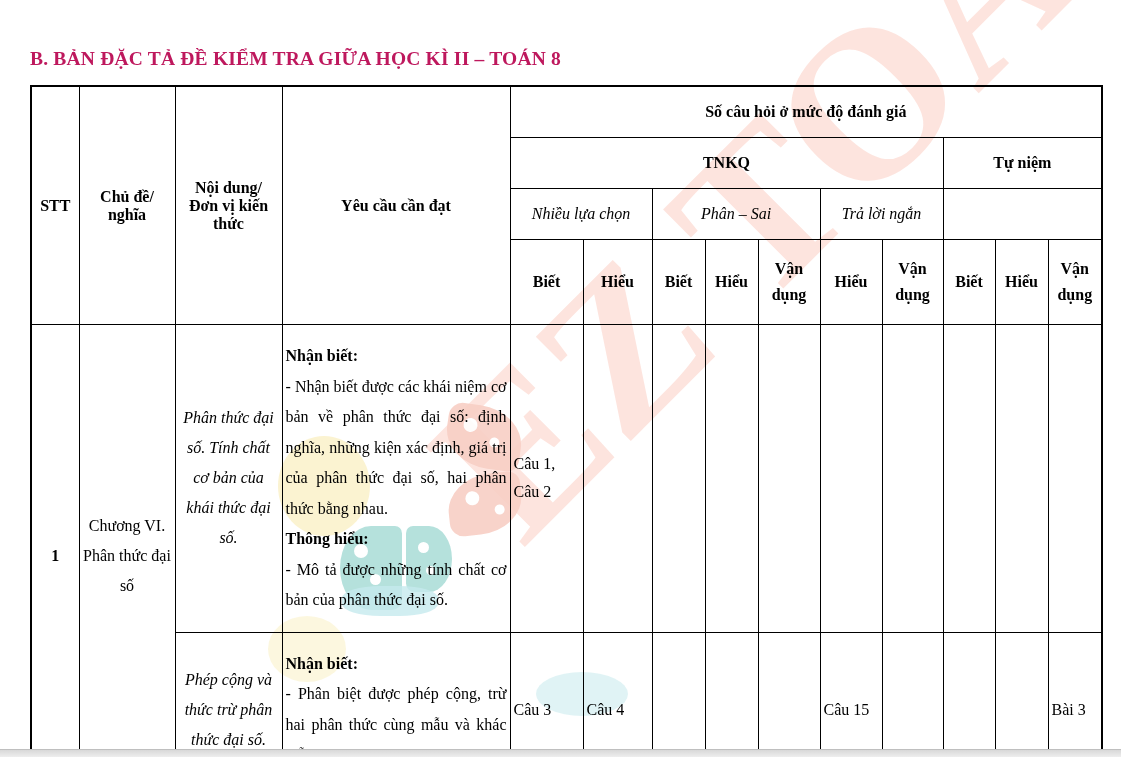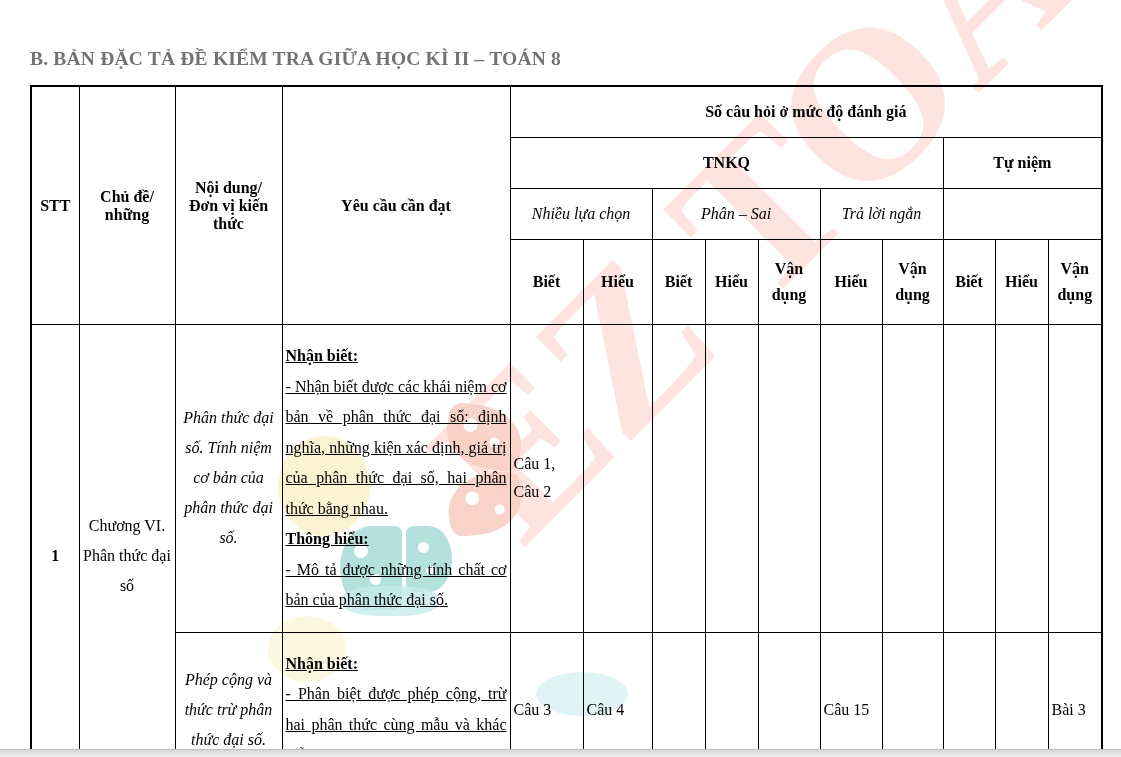--- a/index.html
+++ b/index.html
@@ -39,21 +39,21 @@
   .wm-teal2{left:406px;top:526px;width:46px;height:66px;background:#A9DCD7;border-radius:10px 70% 70% 12px;opacity:.85;}
   .wm-teal2:before{left:12px;top:16px;width:11px;height:11px;}
   .wm-teal2:after{left:20px;top:40px;width:9px;height:9px;}
   .wm-cyan{left:342px;top:586px;width:96px;height:30px;background:#C6EAED;border-radius:40%;opacity:.8;}
   .wm-yellow2{left:268px;top:616px;width:78px;height:66px;background:#FAF1C9;border-radius:50%;opacity:.6;}
   .wm-cyan2{left:536px;top:672px;width:92px;height:44px;background:#C6EAED;border-radius:50%;opacity:.55;}
 
   
   .doc-title{
     position:absolute;left:30px;top:48px;z-index:2;
-    font-size:19.5px;font-weight:bold;color:#737373;
+    font-size:19.5px;font-weight:bold;color:#be185d;
     letter-spacing:.2px;
   }
 
   
   table.spec{
     position:absolute;left:30px;top:85px;z-index:1;
     border-collapse:collapse;table-layout:fixed;width:1071px;
     background:transparent;
   }
   table.spec th,table.spec td{
@@ -64,21 +64,21 @@
   }
   table.spec{border:2px solid #000;}
   th{font-weight:bold;text-align:center;vertical-align:middle;}
   th.grp-it{font-style:italic;font-weight:normal;}
   .lvl{line-height:26px;}
   td.c{text-align:center;vertical-align:middle;line-height:29px;}
   td.stt{font-weight:bold;}
   td.topic{font-weight:normal;padding:0 10px;line-height:30px;}
   td.unit{font-style:italic;padding:0 9px;line-height:30px;}
   td.req{vertical-align:top;text-align:justify;padding:2px 7px 2px 8px;}
-  td.req p{margin:0;line-height:30.5px;text-decoration:underline;}
+  td.req p{margin:0;line-height:30.5px;}
   td.req p.b{font-weight:bold;text-align:left;}
   td.qcell{text-align:left;vertical-align:middle;line-height:28px;padding:0 8px;}
 
   
   .page-edge{
     position:absolute;left:0;top:749px;width:1121px;height:8px;z-index:3;
     background:linear-gradient(#d8d8d8,#f1f1f1);
     border-top:1.5px solid #bfbfbf;
   }
 </style>
@@ -113,21 +113,21 @@
       <col style="width:62px">
         <col style="width:61px">
       <col style="width:52px">
         <col style="width:53px">
         <col style="width:54px">
     </colgroup>
 
     <tbody>
         <tr style="height:50px">
       <th rowspan="4">STT</th>
-      <th rowspan="4">Chủ đề/ những</th>
+      <th rowspan="4">Chủ đề/ nghĩa</th>
       <th rowspan="4">Nội dung/ Đơn vị kiến thức</th>
       <th rowspan="4">Yêu cầu cần đạt</th>
       <th colspan="10">Số câu hỏi ở mức độ đánh giá</th>
     </tr>
 
     <tr style="height:31px">
       <th colspan="7">TNKQ</th>
       <th colspan="3">Tự niệm</th>
     </tr>
 
@@ -147,21 +147,21 @@
       <th class="lvl">Hiểu</th>
       <th class="lvl">Vận dụng</th>
       <th class="lvl">Biết</th>
       <th class="lvl">Hiểu</th>
       <th class="lvl">Vận dụng</th>
     </tr>
 
     <tr style="height:277px">
       <td rowspan="2" class="c stt">1</td>
       <td rowspan="2" class="c topic">Chương VI. Phân thức đại số</td>
-      <td class="c unit">Phân thức đại số. Tính niệm cơ bản của phân thức đại số.</td>
+      <td class="c unit">Phân thức đại số. Tính chất cơ bản của khái thức đại số.</td>
       <td class="req">
         <p class="b">Nhận biết:</p>
         <p>- Nhận biết được các khái niệm cơ bản về phân thức đại số: định nghĩa, những kiện xác định, giá trị của phân thức đại số, hai phân thức bằng nhau.</p>
         <p class="b">Thông hiểu:</p>
         <p>- Mô tả được những tính chất cơ bản của phân thức đại số.</p>
       </td>
       <td class="qcell">Câu 1, Câu 2</td>
       <td class="qcell"></td>
       <td class="qcell"></td>
       <td class="qcell"></td>

